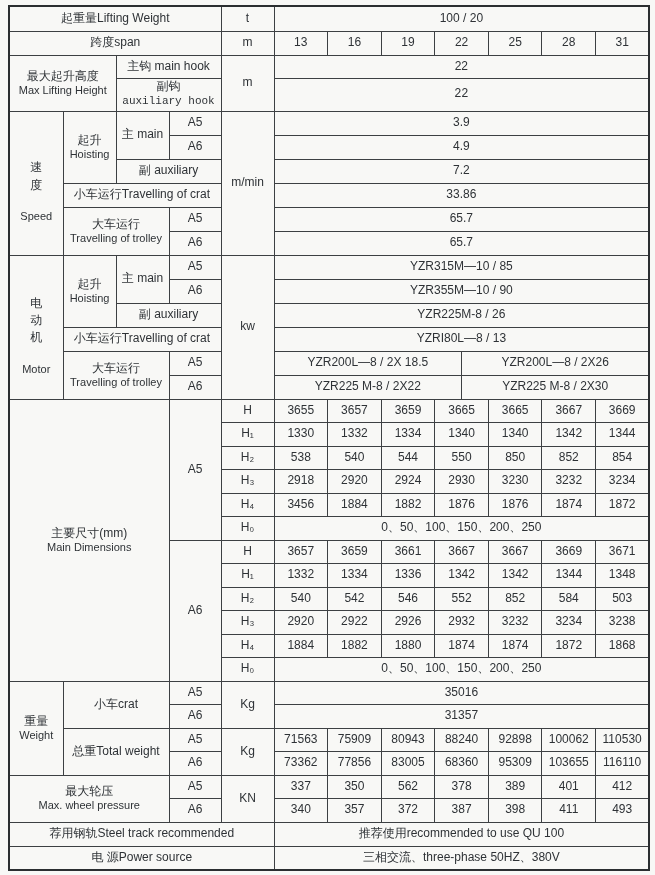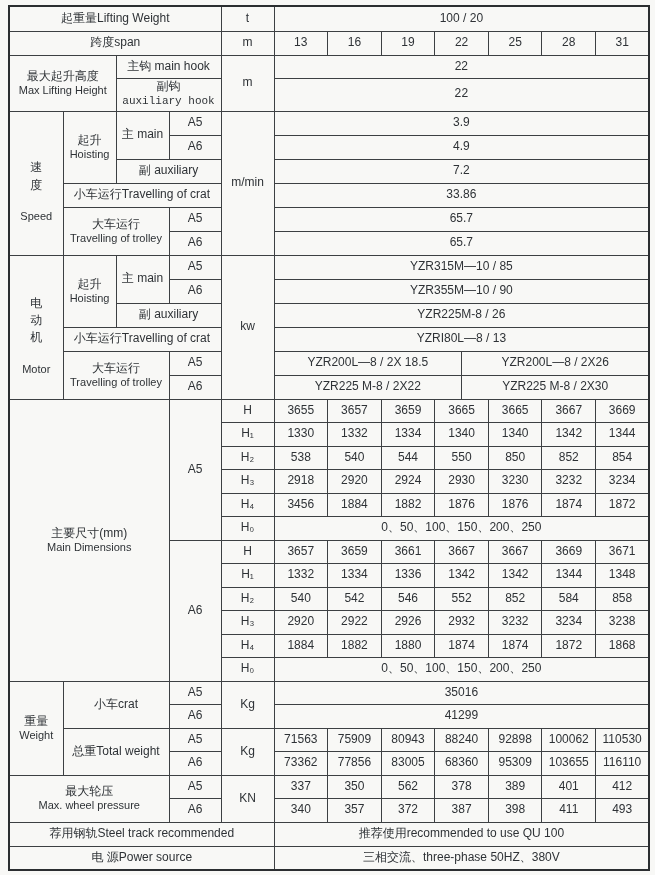--- a/index.html
+++ b/index.html
@@ -242,21 +242,21 @@
   <td colspan="2">1348</td>
 </tr>
 <tr class="hd">
   <td class="sub">H₂</td>
   <td colspan="2">540</td>
   <td colspan="2">542</td>
   <td colspan="2">546</td>
   <td colspan="2">552</td>
   <td colspan="2">852</td>
   <td colspan="2">584</td>
-  <td colspan="2">858</td>
+  <td colspan="2">503</td>
 </tr>
 <tr class="hd">
   <td class="sub">H₃</td>
   <td colspan="2">2920</td>
   <td colspan="2">2922</td>
   <td colspan="2">2926</td>
   <td colspan="2">2932</td>
   <td colspan="2">3232</td>
   <td colspan="2">3234</td>
   <td colspan="2">3238</td>
@@ -281,21 +281,21 @@
     <div class="cn">重量</div>
     <div class="en">Weight</div>
   </td>
   <td colspan="2" rowspan="2">小车crat</td>
   <td>A5</td>
   <td rowspan="2">Kg</td>
   <td colspan="14">35016</td>
 </tr>
 <tr class="hd">
   <td>A6</td>
-  <td colspan="14">41299</td>
+  <td colspan="14">31357</td>
 </tr>
 <tr class="hd">
   <td colspan="2" rowspan="2">总重Total weight</td>
   <td>A5</td>
   <td rowspan="2">Kg</td>
   <td colspan="2">71563</td>
   <td colspan="2">75909</td>
   <td colspan="2">80943</td>
   <td colspan="2">88240</td>
   <td colspan="2">92898</td>

